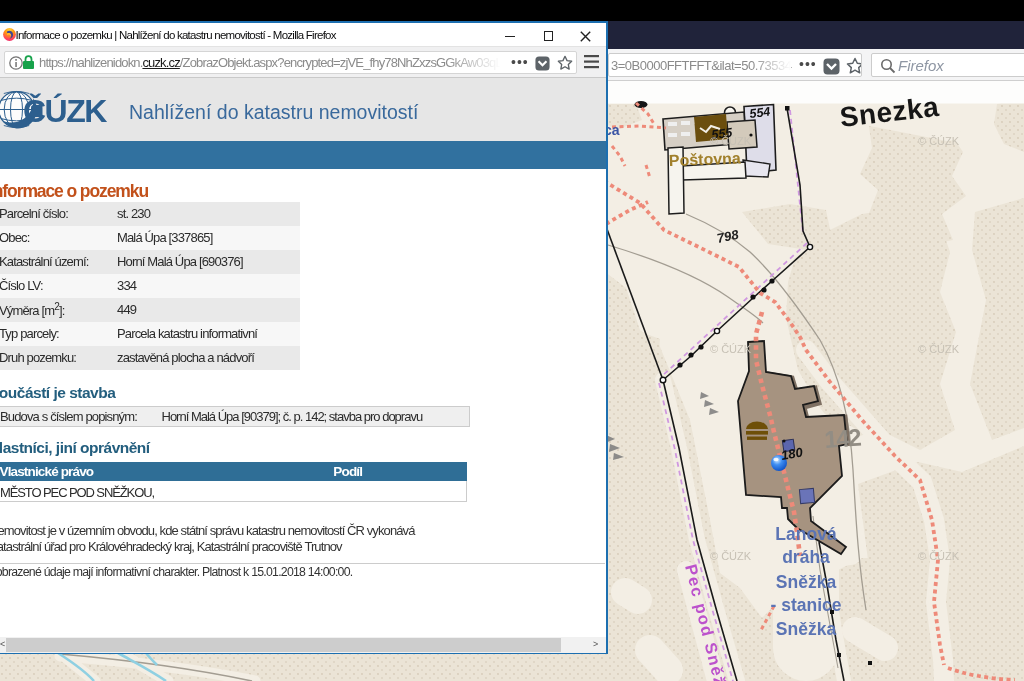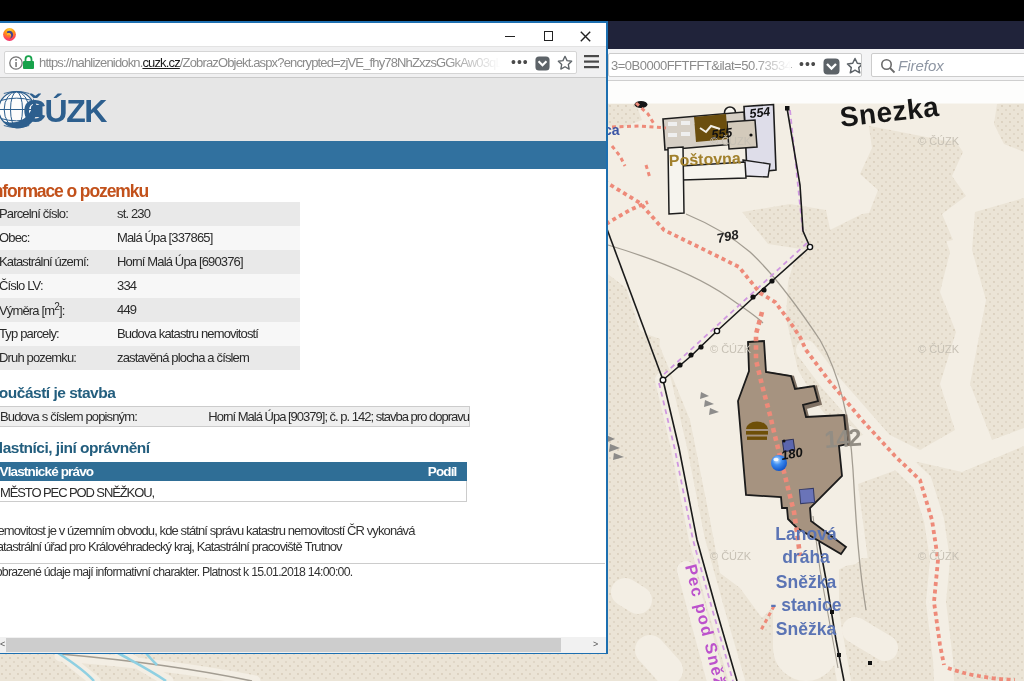--- a/index.html
+++ b/index.html
@@ -48,21 +48,21 @@
   #t1 tr:nth-child(even) td { background:#f7f7f7; }
   #t2 { margin-top:6px; width:481px; border:1px solid #ccc; }
   #t2 td { height:20px; padding:0 0 0 10px; background:#efefef; }
   #t2 td:first-child { width:162px; }
   #t3 { margin-top:6px; width:478px; }
   #t3 th { background:#2f6e96; color:#fff; font-size:13.5px; height:19px;
     font-weight:bold; text-align:left; padding:0 10px; }
   #t3 td { height:21px; padding:3px 10px 0; border:1px solid #ccc; border-top:none; letter-spacing:-1.1px; }
   .h2a { margin-top:15px; }
   .h2b { margin-top:13px; }
-  #t2 td:last-child { letter-spacing:-1.0px;text-align:right; }
+  #t2 td:last-child { letter-spacing:-1.0px; }
   #para { margin-top:21px; font-size:13px; color:#333; line-height:15.5px; letter-spacing:-0.9px; }
   #hr { margin-top:9px; border-top:1px solid #ccc; width:616px; }
   #small { margin-top:1px; font-size:12.3px; color:#333; letter-spacing:-0.75px; }
   #pscroll { position:absolute; left:0; bottom:0; width:605.5px; height:15.5px; background:#f1f1f1; }
   #pthumb { position:absolute; left:6px; top:0.5px; width:555px; height:14.5px; background:#cdcdcd; }
 </style></head>
 <body>
 <div id="stage">
 
   <svg id="mapsvg" width="1024" height="601" viewBox="0 80 1024 601">
@@ -289,20 +289,21 @@
             <stop offset="0" stop-color="#ffd43d"></stop>
             <stop offset="0.35" stop-color="#ff980e"></stop>
             <stop offset="0.75" stop-color="#ff3b64"></stop>
             <stop offset="1" stop-color="#d5266b"></stop>
           </radialGradient>
         </defs>
         <circle cx="6.5" cy="6.5" r="6.4" fill="url(#fxg)"></circle>
         <path d="M4 3.5 C6.5 2 9.5 3 10 6 C10.4 8.5 8.8 10.6 6.5 10.8 C8.2 9.5 8.6 7.6 7.8 6.2 C7.1 5 5.6 4.6 4.4 5.2 C3.8 4.7 3.8 4 4 3.5 Z" fill="#2b3a9e" opacity="0.9"></path>
         <path d="M4.4 5.2 C5.6 4.6 7.1 5 7.8 6.2 C8.1 6.8 8.2 7.4 8.1 8 C6.9 6.6 5.2 6.4 4.1 7.2 C3.9 6.4 4 5.7 4.4 5.2 Z" fill="#ffb437"></path>
       </svg>
+      <span class="txt">Informace o pozemku | Nahlížení do katastru nemovitostí - Mozilla Firefox</span>
       <div style="position:absolute;left:505px;top:13px;width:10px;height:1.4px;background:#222;"></div>
       <div style="position:absolute;left:543.5px;top:8px;width:9.5px;height:10px;border:1.3px solid #222;"></div>
       <svg style="position:absolute;left:580px;top:8px" width="11" height="11" viewBox="0 0 11 11">
         <path d="M0.8 0.8 L10.2 10.2 M10.2 0.8 L0.8 10.2" stroke="#222" stroke-width="1.4"></path>
       </svg>
     </div>
     <div id="ptool">
       <div id="purl">
         <svg style="position:absolute;left:4px;top:4px" width="14" height="14" viewBox="0 0 14 14">
           <circle cx="7" cy="7" r="6.2" fill="none" stroke="#737373" stroke-width="1.3"></circle>
@@ -339,20 +340,21 @@
           <path d="M-1.3 23.5 H34.3"></path>
           <path d="M0.8 14.5 Q16.5 9.8 32.2 14.5"></path>
           <path d="M0.8 32.5 Q16.5 37.2 32.2 32.5"></path>
           <path d="M3.8 7.5 Q16.5 3.4 29.2 7.5" stroke-width="0.9"></path>
           <path d="M3.8 39.5 Q16.5 43.6 29.2 39.5" stroke-width="0.9"></path>
         </g>
         <path d="M2.8 34.8 A17.8 17.8 0 0 0 33.2 12.2 A22 22 0 0 1 2.8 34.8 Z" fill="#2d5f8e"></path>
         <text x="23" y="35.5" font-size="32px" font-weight="bold" letter-spacing="-1.5" fill="#2d5f8e" font-family="Liberation Sans">ČÚZK</text>
         <rect x="31" y="19" width="11.5" height="12" rx="2.8" fill="#2d5f8e"></rect>
       </svg>
+      <span class="sub">Nahlížení do katastru nemovitostí</span>
     </div>
     <div id="bluebar"></div>
     <div id="pcontent">
       <div id="inner">
         <h1 class="o">Informace o pozemku</h1>
         <table id="t1">
           <tbody>
               <tr>
                 <td>Parcelní číslo:</td>
                 <td>st. 230</td>
@@ -368,43 +370,43 @@
           <tr>
                 <td>Číslo LV:</td>
                 <td>334</td>
               </tr>
           <tr>
                 <td>Výměra [m<sup style="font-size:10px">2</sup>]:</td>
                 <td>449</td>
               </tr>
           <tr>
                 <td>Typ parcely:</td>
-                <td>Budova katastru nemovitostí</td>
+                <td>Parcela katastru informativní</td>
               </tr>
           <tr>
                 <td>Druh pozemku:</td>
-                <td>zastavěná plocha a číslem</td>
+                <td>zastavěná plocha a nádvoří</td>
               </tr>
         </tbody>
           </table>
         <h2 class="b h2a">Součástí je stavba</h2>
         <table id="t2">
           <tbody>
               <tr>
                 <td>Budova s číslem popisným:</td>
                 <td>Horní Malá Úpa [90379]; č. p. 142; stavba pro dopravu</td>
               </tr>
         </tbody>
           </table>
         <h2 class="b h2b">Vlastníci, jiní oprávnění</h2>
         <table id="t3">
           <tbody>
               <tr>
                 <th>Vlastnické právo</th>
-                <th style="text-align:right">Podíl</th>
+                <th style="text-align:left">Podíl</th>
               </tr>
           <tr>
                 <td colspan="2">MĚSTO PEC POD SNĚŽKOU,</td>
               </tr>
         </tbody>
           </table>
         <div id="para">Nemovitost je v územním obvodu, kde státní správu katastru nemovitostí ČR vykonává<br>Katastrální úřad pro Královéhradecký kraj, Katastrální pracoviště Trutnov</div>
         <div id="hr"></div>
         <div id="small">Zobrazené údaje mají informativní charakter. Platnost k 15.01.2018 14:00:00.</div>
       </div>

